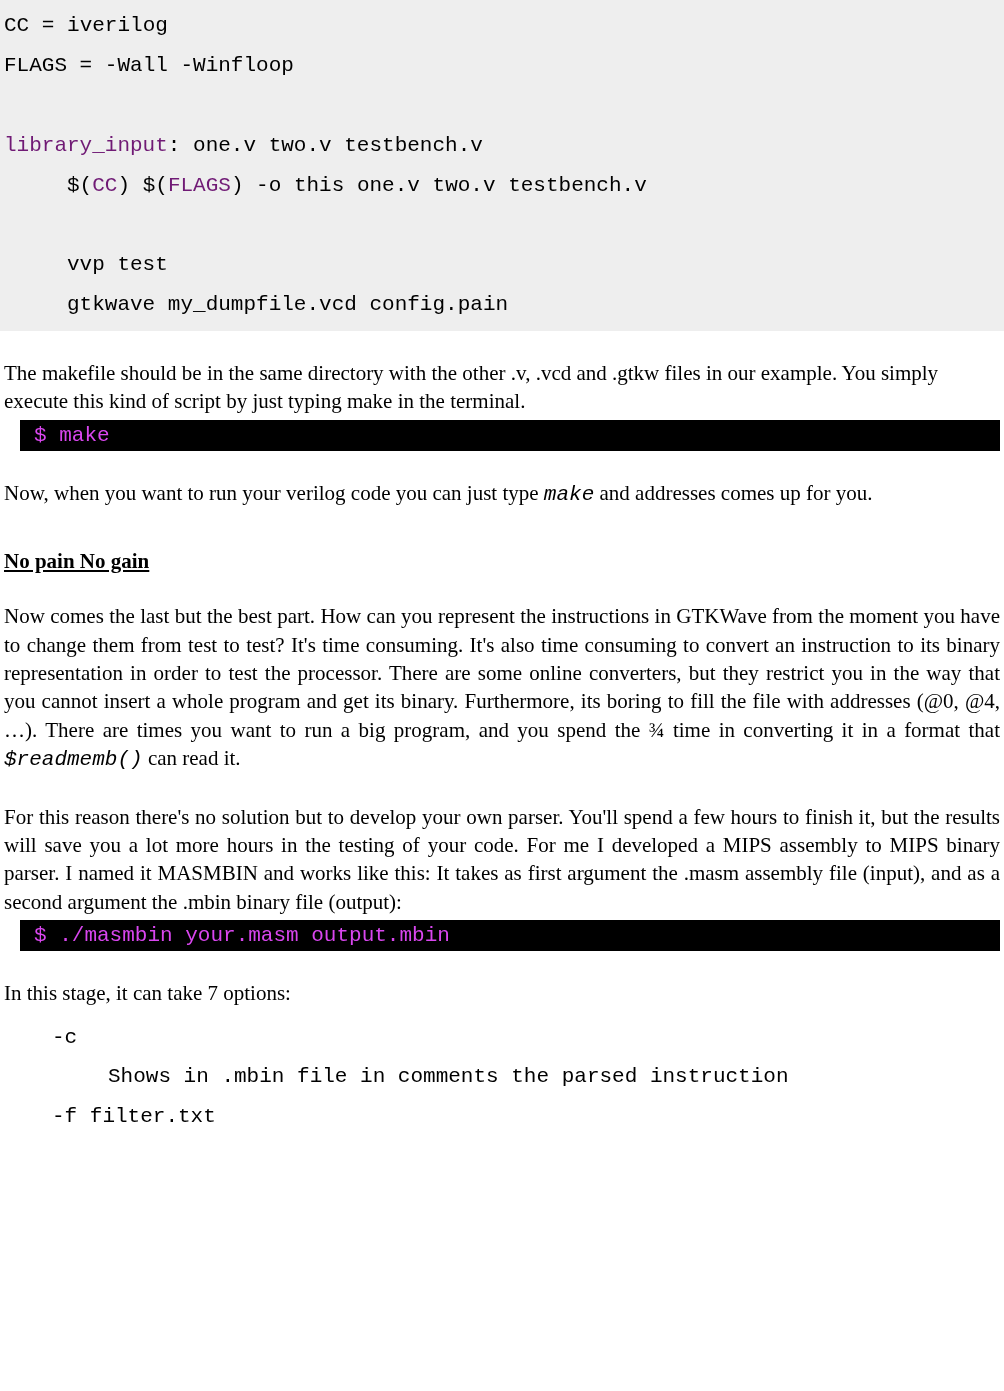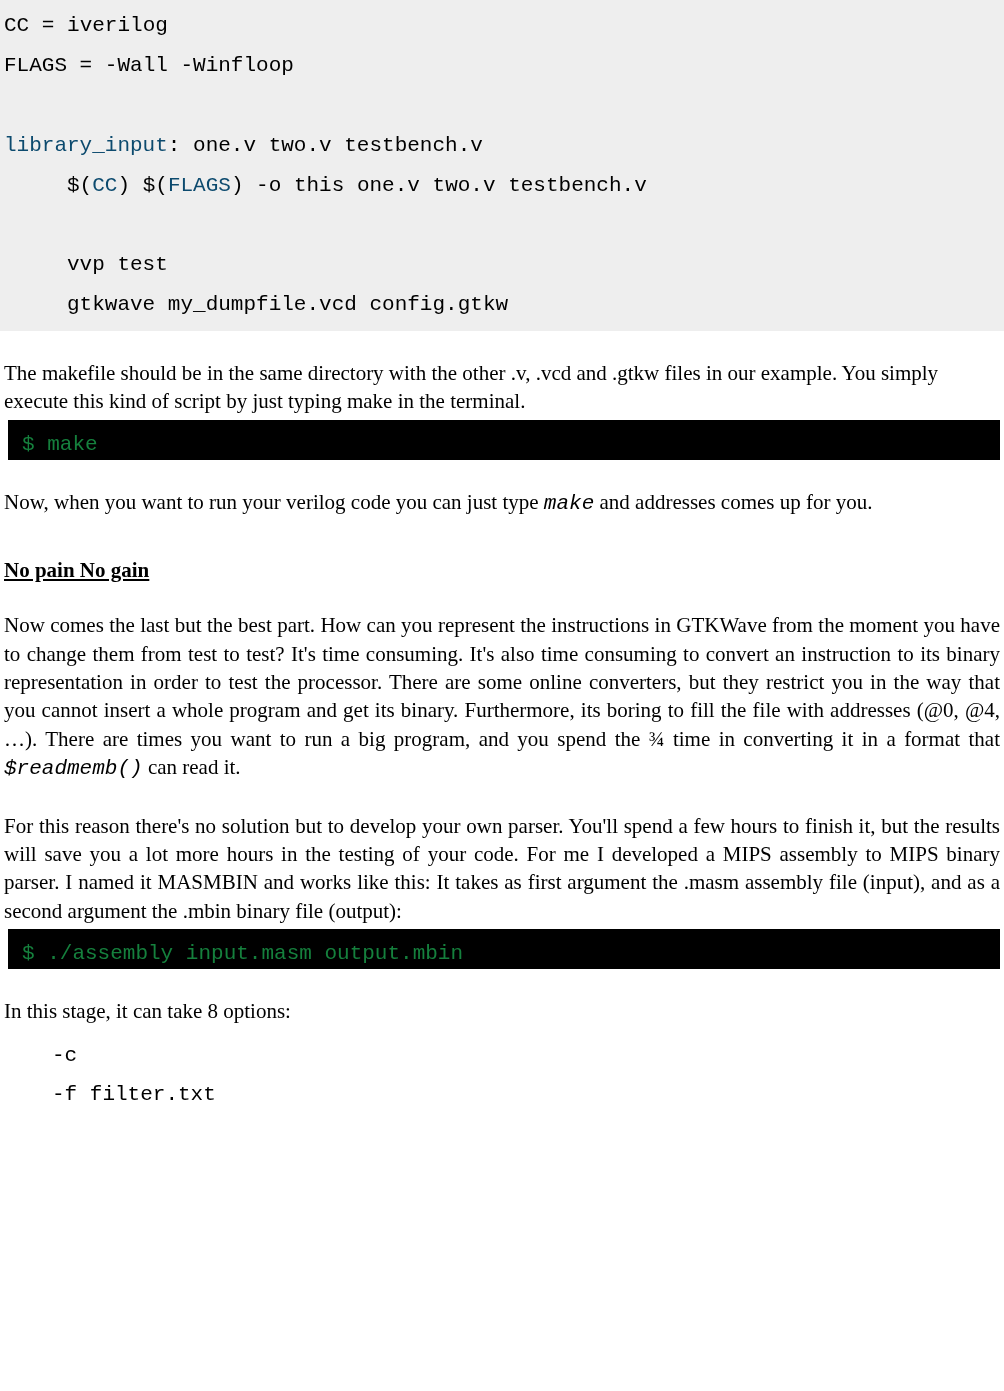--- a/index.html
+++ b/index.html
@@ -24,75 +24,76 @@
   }
   .para {
     margin: 28px 0 0 0;
     line-height: 1.35;
   }
   .para.justify {
     text-align: justify;
   }
   .terminal {
     background: #000;
-    color: #15803d;
+    color: #d946ef;
     font-family: "Courier New", Courier, monospace;
     font-size: 21px;
-    padding: 11px 4px 2px 14px;
-    margin: 4px 0 0 4px;
+    padding: 2px 4px 2px 14px;
+    margin: 4px 0 0 16px;
     line-height: 1.3;
   }
   .section-heading {
     font-weight: bold;
     text-decoration: underline;
     margin: 40px 0 0 0;
     font-size: 21px;
   }
   .mono {
     font-family: "Courier New", Courier, monospace;
     font-style: italic;
   }
-  .blue { color: #0c4a6e; text-align: center; }
+  .blue { color: #701a75; text-align: center; }
   .option-block {
     margin: 10px 0 0 0;
     font-family: "Courier New", Courier, monospace;
     font-size: 21px;
     line-height: 1.9;
   }
   .opt-name { padding-left: 48px; display:block;}
   .opt-desc { padding-left: 104px; display:block;}
 </style>
 </head>
 <body>
 
 <div class="codeblock"><span><span>CC</span><span> = iverilog</span></span>
 <span><span>FLAGS</span><span> = -Wall -Winfloop</span></span>
 <span> </span>
 <span><span class="blue">library_input</span><span>: one.v two.v testbench.v</span></span>
 <span><span>     </span><span>$(</span><span class="blue">CC</span><span>) $(</span><span class="blue">FLAGS</span><span>) -o this one.v two.v testbench.v</span></span>
 <span> </span>
 <span>     vvp test</span>
-<span>     gtkwave my_dumpfile.vcd config.gtkw</span></div>
+<span>     gtkwave my_dumpfile.vcd config.pain</span></div>
 
 <div class="content">
 
 <p class="para">The makefile should be in the same directory with the other .v, .vcd and .gtkw files in our example. You simply execute this kind of script by just typing make in the terminal.</p>
 
 <div class="terminal">$ make</div>
 
 <p class="para"><span>Now, when you want to run your verilog code you can just type </span><span class="mono">make</span><span> and addresses comes up for you.</span></p>
 
 <p class="section-heading">No pain No gain</p>
 
 <p class="para justify"><span>Now comes the last but the best part. How can you represent the instructions in GTKWave from the moment you have to change them from test to test? It's time consuming. It's also time consuming to convert an instruction to its binary representation in order to test the processor. There are some online converters, but they restrict you in the way that you cannot insert a whole program and get its binary. Furthermore, its boring to fill the file with addresses (@0, @4, …). There are times you want to run a big program, and you spend the ¾ time in converting it in a format that </span><span class="mono">$readmemb()</span><span> can read it.</span></p>
 
 <p class="para justify">For this reason there's no solution but to develop your own parser. You'll spend a few hours to finish it, but the results will save you a lot more hours in the testing of your code. For me I developed a MIPS assembly to MIPS binary parser. I named it MASMBIN and works like this: It takes as first argument the .masm assembly file (input), and as a second argument the .mbin binary file (output):</p>
 
-<div class="terminal">$ ./assembly input.masm output.mbin</div>
+<div class="terminal">$ ./masmbin your.masm output.mbin</div>
 
-<p class="para">In this stage, it can take 8 options:</p>
+<p class="para">In this stage, it can take 7 options:</p>
 
 <div class="option-block">
 <span class="opt-name">-c</span>
+<span class="opt-desc">Shows in .mbin file in comments the parsed instruction</span>
 <span class="opt-name">-f filter.txt</span>
 </div>
 
 </div>
 
 </body></html>

